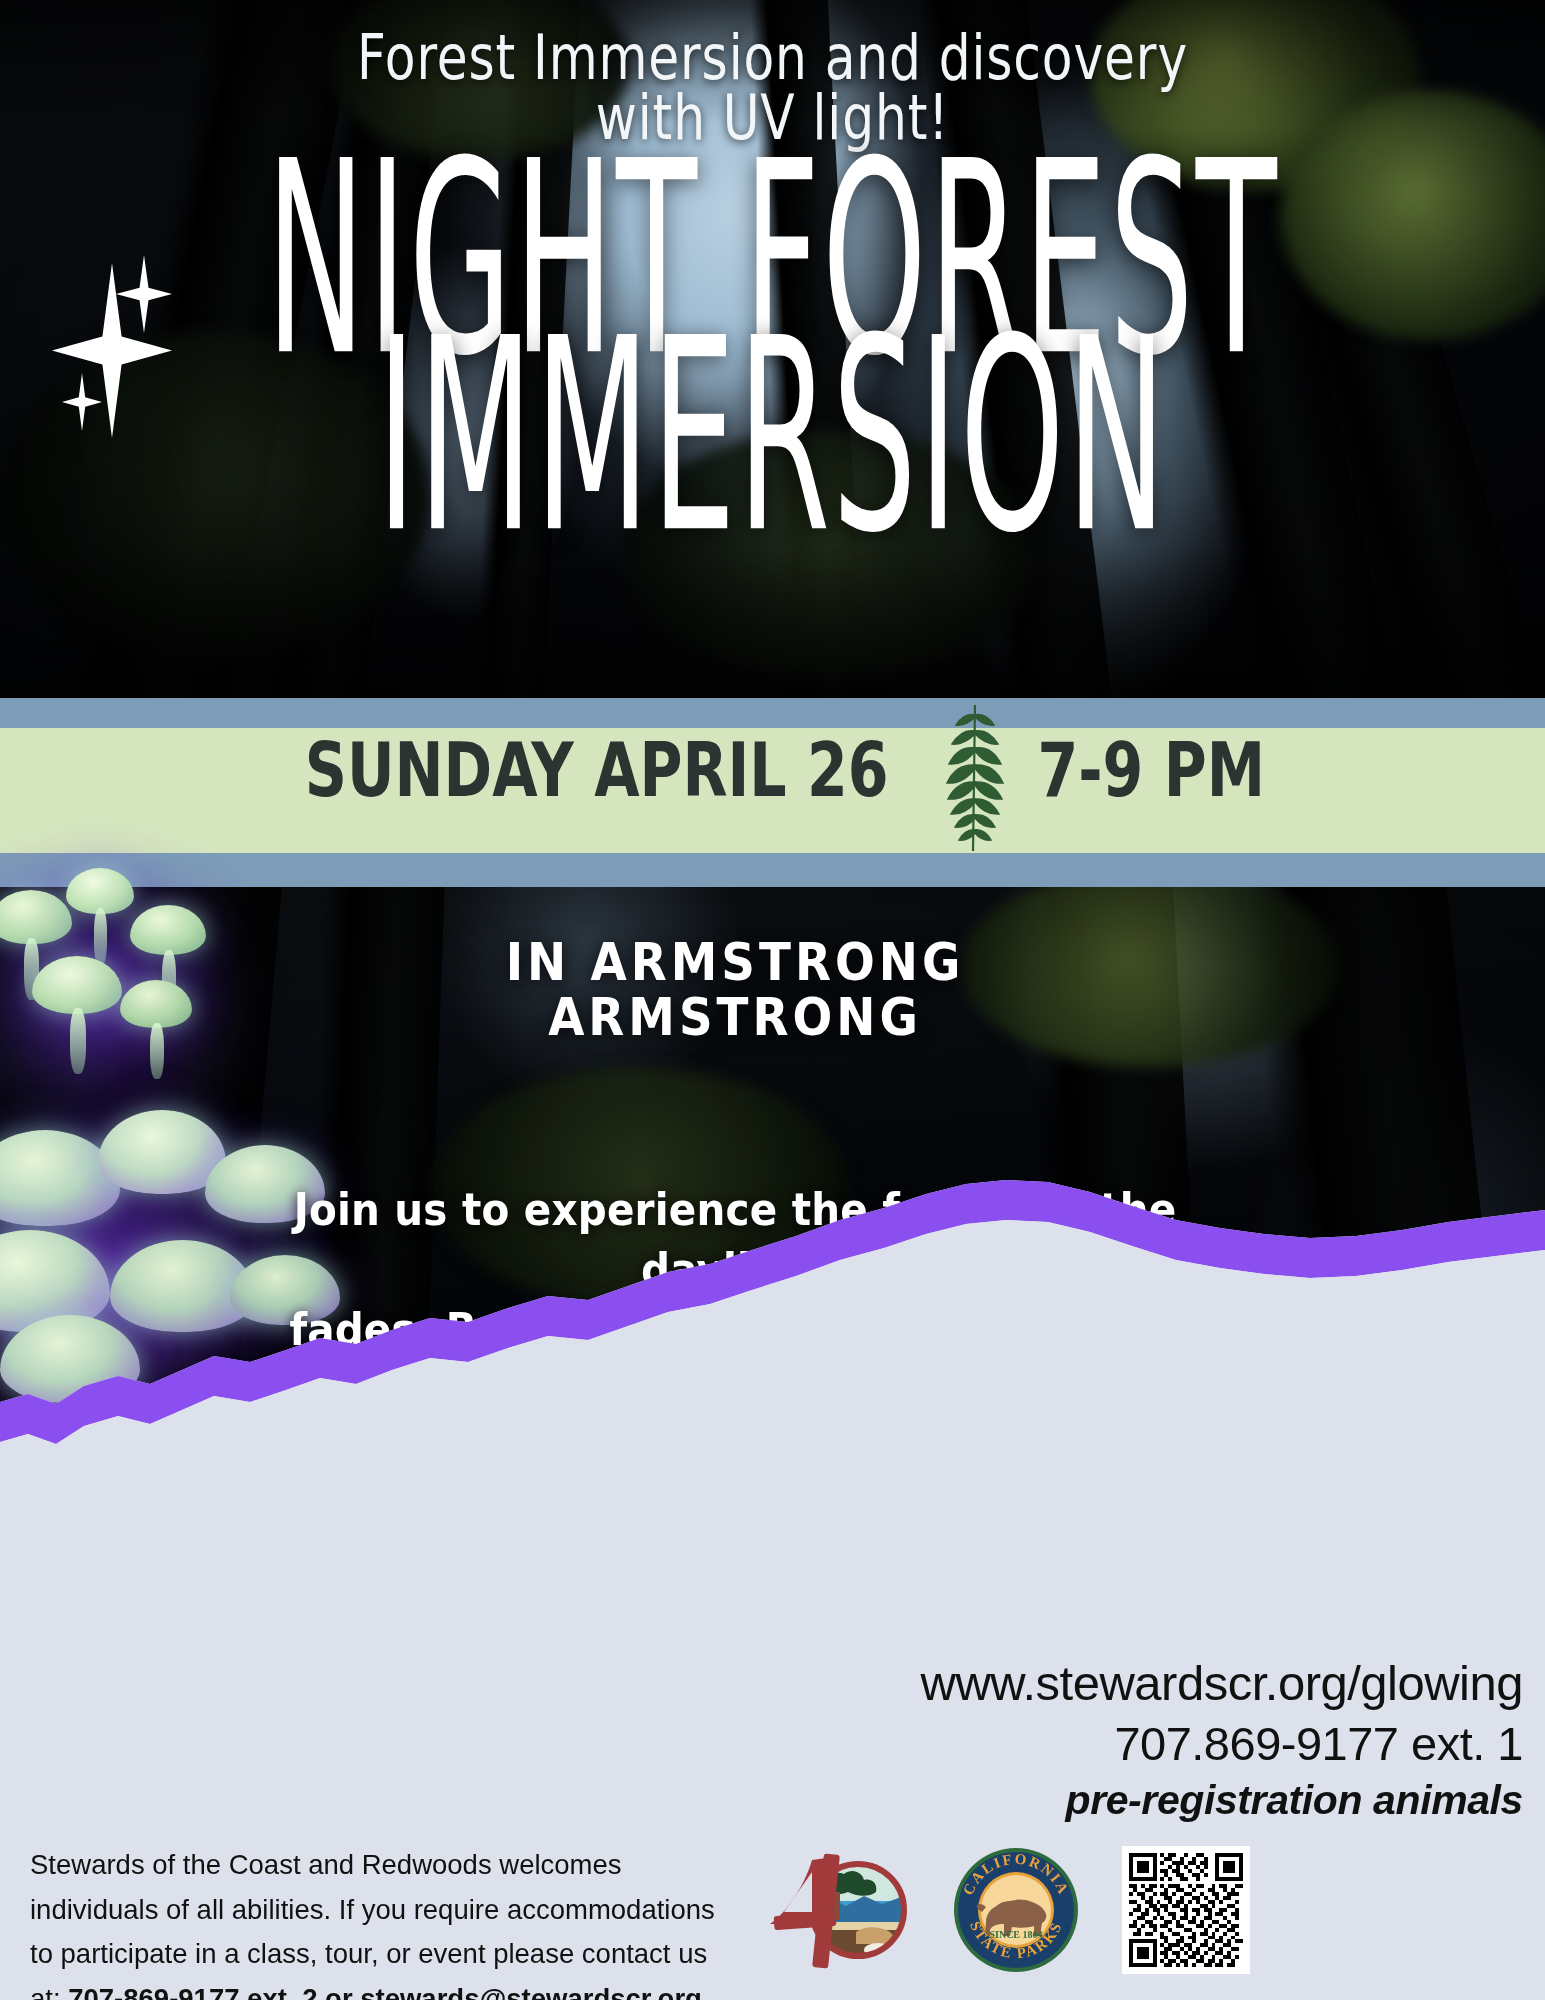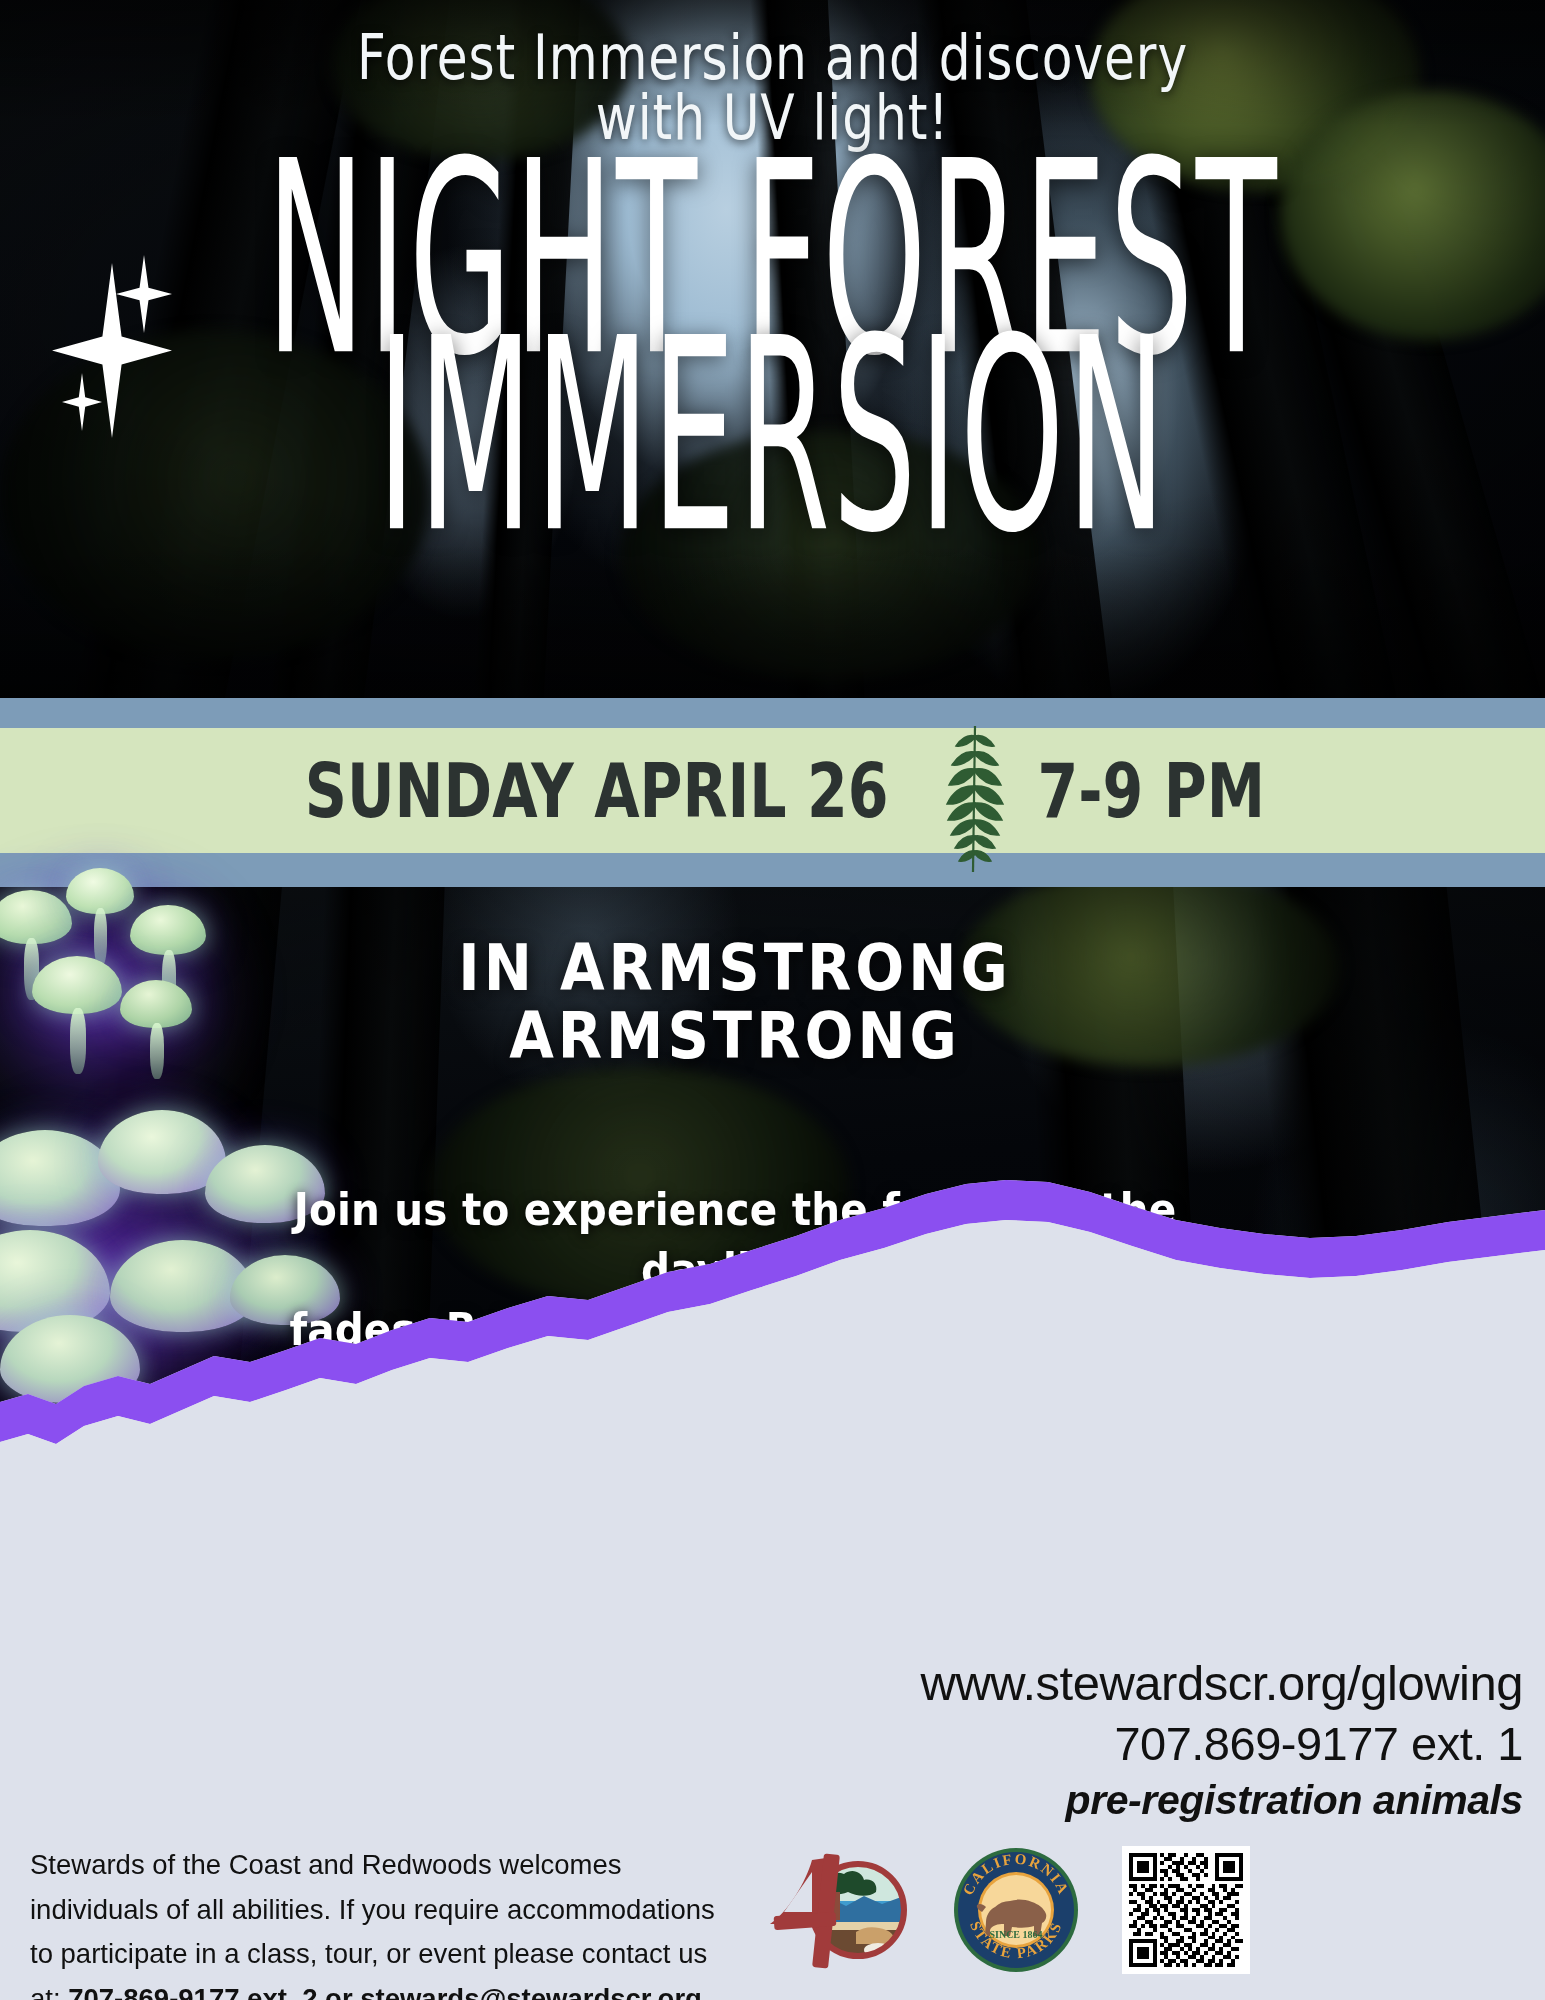--- a/index.html
+++ b/index.html
@@ -91,21 +91,21 @@
   }
   .band-green {
     position:absolute; left:0; top:728px; width:100%; height:125px;
     background:#d5e5be;
   }
   .band-blue-bottom {
     position:absolute; left:0; top:853px; width:100%; height:34px;
     background:#7d9cb8;
   }
   .date-row {
-    position:absolute; left:0; top:728px; width:100%; height:125px;
+    position:absolute; left:0; top:707px; width:100%; height:125px;
     display:flex; align-items:center; justify-content:center; gap:10px;
   }
   .date-text {
     color:#2c3331;
     font-family:"DejaVu Sans Condensed","Liberation Sans", sans-serif;
     font-weight:bold;
     font-size:74px;
     letter-spacing:0px;
     transform:scaleX(0.88);
     white-space:nowrap;
@@ -149,21 +149,21 @@
     background:radial-gradient(circle, rgba(120,60,220,0.75) 0%, rgba(70,30,150,0.35) 45%, transparent 75%);
   }
 
   
   .place-head {
     position:absolute; left:230px; top:935px; width:1010px;
     text-align:center;
     color:#ffffff;
     font-family:"DejaVu Sans Condensed","Liberation Sans", sans-serif;
     font-weight:bold;
-    font-size:64px;
+    font-size:52px;
     line-height:1.06;
     letter-spacing:4px;
     text-shadow:0 3px 16px rgba(0,0,0,0.75);
   }
   .place-head span { display:block; }
 
   .body-copy {
     position:absolute; left:270px; top:1180px; width:930px;
     text-align:center;
     color:#ffffff;

